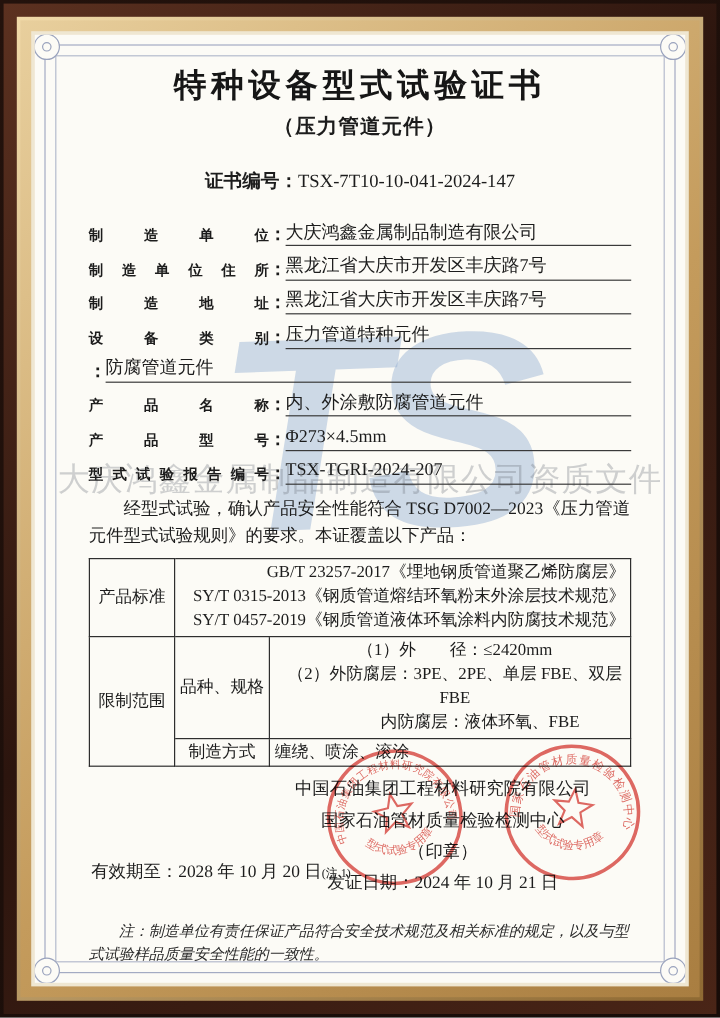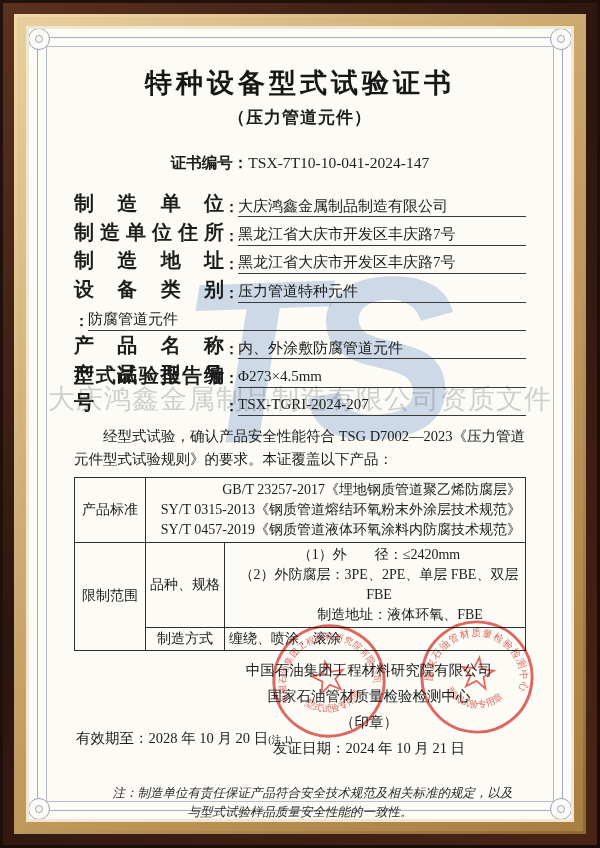--- a/index.html
+++ b/index.html
@@ -19,46 +19,46 @@
   .corner.tl{left:-1px;top:-1px}.corner.tr{right:-1px;top:-1px}
   .corner.bl{left:-1px;bottom:-1px}.corner.br{right:-1px;bottom:-1px}
   
   .wm-ts{position:absolute;left:281px;top:331px;transform:translate(-50%,-50%) rotate(-2deg);
          font-family:"Liberation Sans",sans-serif;font-weight:bold;font-style:italic;
          font-size:230px;letter-spacing:-18px;color:rgba(140,170,207,0.42);pointer-events:none;white-space:nowrap;}
   .wm-co{position:absolute;left:0;right:0;top:352px;text-align:center;white-space:nowrap;
          font-family:"Liberation Sans",sans-serif;font-size:27px;letter-spacing:1px;
          color:rgba(112,117,128,0.33);pointer-events:none;}
   
-  .content{position:absolute;inset:0;padding:36px 45px 0;}
+  .content{position:absolute;inset:0;padding:24px 45px 0;}
   .title{margin:0;text-align:center;font-family:"Liberation Sans",sans-serif;font-weight:700;
          font-size:27px;letter-spacing:4px;color:#161616;}
   .subtitle{margin:5px 0 0;text-align:center;font-family:"Liberation Sans",sans-serif;font-weight:600;font-size:17px;letter-spacing:1px;}
   .certno{margin:24px 0 0;text-align:center;font-size:15.5px;}
   .certno .lbl{font-family:"Liberation Sans",sans-serif;font-weight:700;}
   .fields{margin-top:15px;}
   .frow{display:flex;align-items:flex-end;height:28.4px;}
-  .flabel{width:150px;font-family:Liberation Mono, monospace;font-weight:700;font-size:20px;
+  .flabel{width:150px;font-family:Liberation Mono, monospace;font-weight:700;font-size:12px;
           text-align:justify;text-align-last:justify;white-space:normal;}
   .fcolon{font-family:"Liberation Sans",sans-serif;font-weight:700;font-size:15px;width:14px;}
   .fvalue{flex:1;border-bottom:1px solid #3a3a3a;font-size:15px;padding-bottom:1px;line-height:1.25;}
   .statement{margin:9px 0 0;font-size:14.5px;line-height:1.58;text-indent:2em;}
   table.ptable{width:100%;border-collapse:collapse;margin-top:6px;font-size:14px;}
   .ptable td{border:1.4px solid #2e2e2e;padding:2px 4px;vertical-align:middle;}
   .ptable .c1{width:62px;text-align:center;}
   .ptable .c2{width:70px;text-align:center;}
   .std-line{text-align:right;line-height:20px;}
   .spec-line{text-align:center;line-height:20px;padding-left:8px;}
   .mm-val{text-align:left;font-family:Liberation Serif, serif;}
   .footer-area{position:relative;height:114px;margin-top:6px;font-size:14.5px;}
   .issuer{position:absolute;right:-8px;top:0;width:330px;text-align:center;line-height:26px;}
   .validity{position:absolute;left:2px;top:72px;}
   .note-ref{font-size:10px;}
   .notes{margin-top:8px;font-size:12.5px;line-height:1.5;color:#2a2a2a;font-style:italic;}
-  .notes p{margin:13px;text-align:center;}
+  .notes p{margin:0;}
   .notes .n0{text-indent:2em;}
   
   .stamp{position:absolute;width:118px;height:118px;color:#d8453e;opacity:0.8;mix-blend-mode:multiply;}
   .stamp.left{left:241px;top:593px;transform:rotate(-12deg);}
   .stamp.right{left:389px;top:589px;transform:rotate(7deg);}
   .stamp text{fill:currentColor;font-family:"Liberation Sans",sans-serif;}
 </style>
 </head>
 <body>
 
@@ -141,21 +141,21 @@
             <div class="std-line">SY/T 0315-2013《钢质管道熔结环氧粉末外涂层技术规范》</div>
             <div class="std-line">SY/T 0457-2019《钢质管道液体环氧涂料内防腐技术规范》</div>
           </td>
         </tr>
         <tr>
           <td class="c1" rowspan="2">限制范围</td>
           <td class="c2">品种、规格</td>
           <td>
             <div class="spec-line">（1）外　　径：≤2420mm</div>
             <div class="spec-line">（2）外防腐层：3PE、2PE、单层 FBE、双层 FBE</div>
-            <div class="spec-line">　　　制造地址：液体环氧、FBE</div>
+            <div class="spec-line">　　　内防腐层：液体环氧、FBE</div>
           </td>
         </tr>
         <tr>
           <td class="c2">制造方式</td>
           <td class="mm-val">缠绕、喷涂、滚涂</td>
         </tr>
       </tbody>
         </table>
 
       <div class="footer-area">

